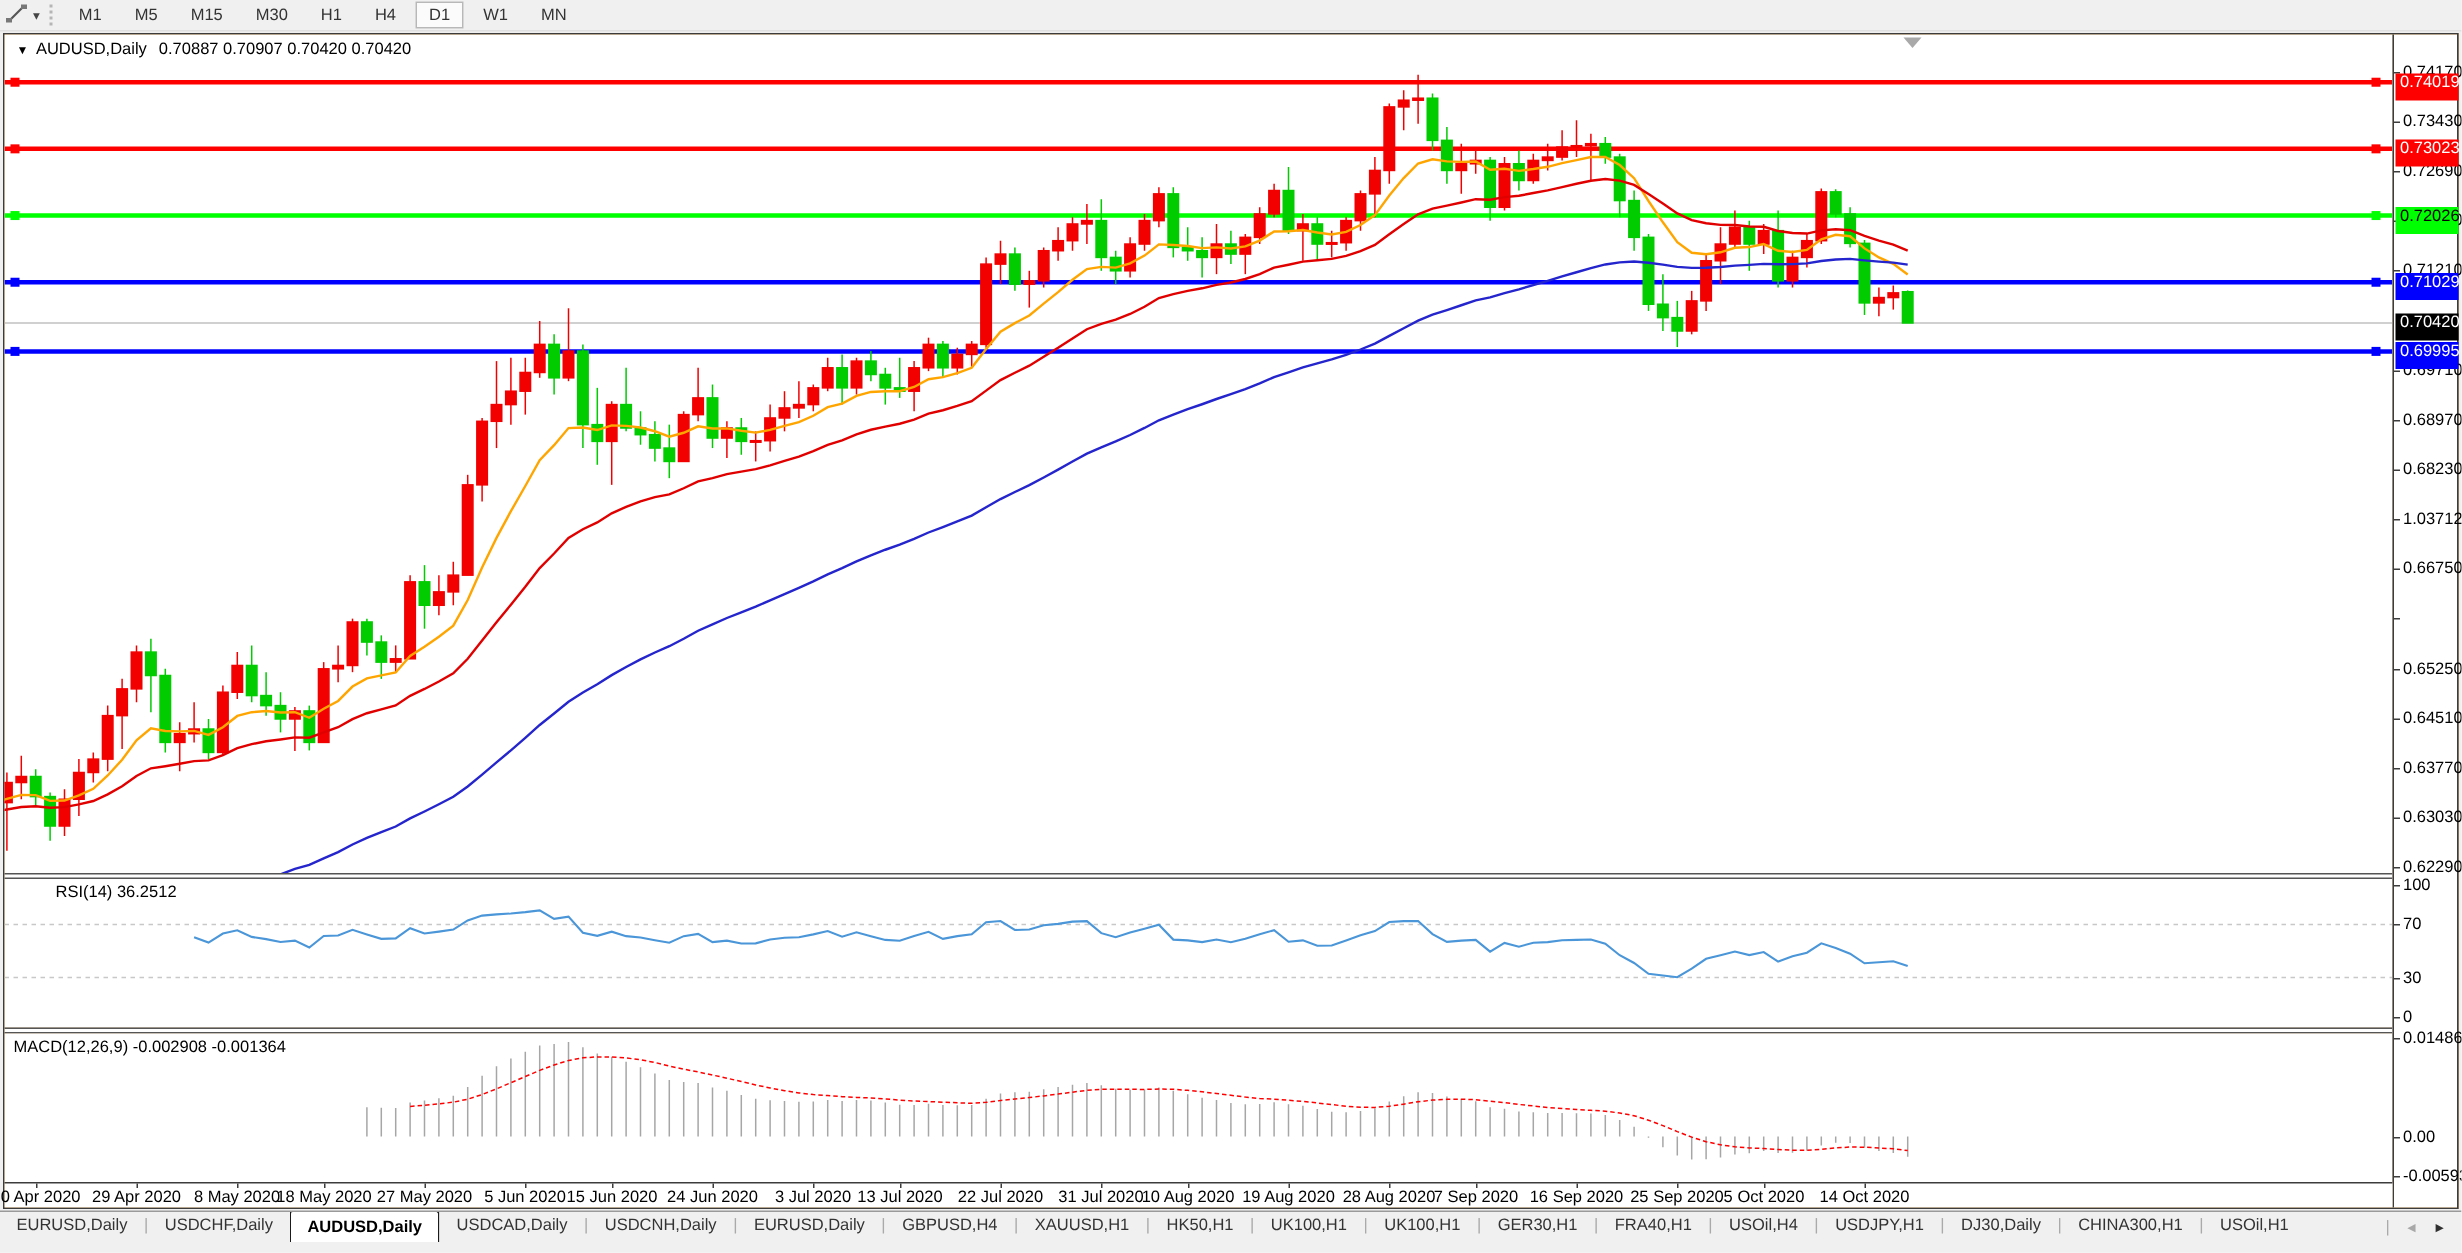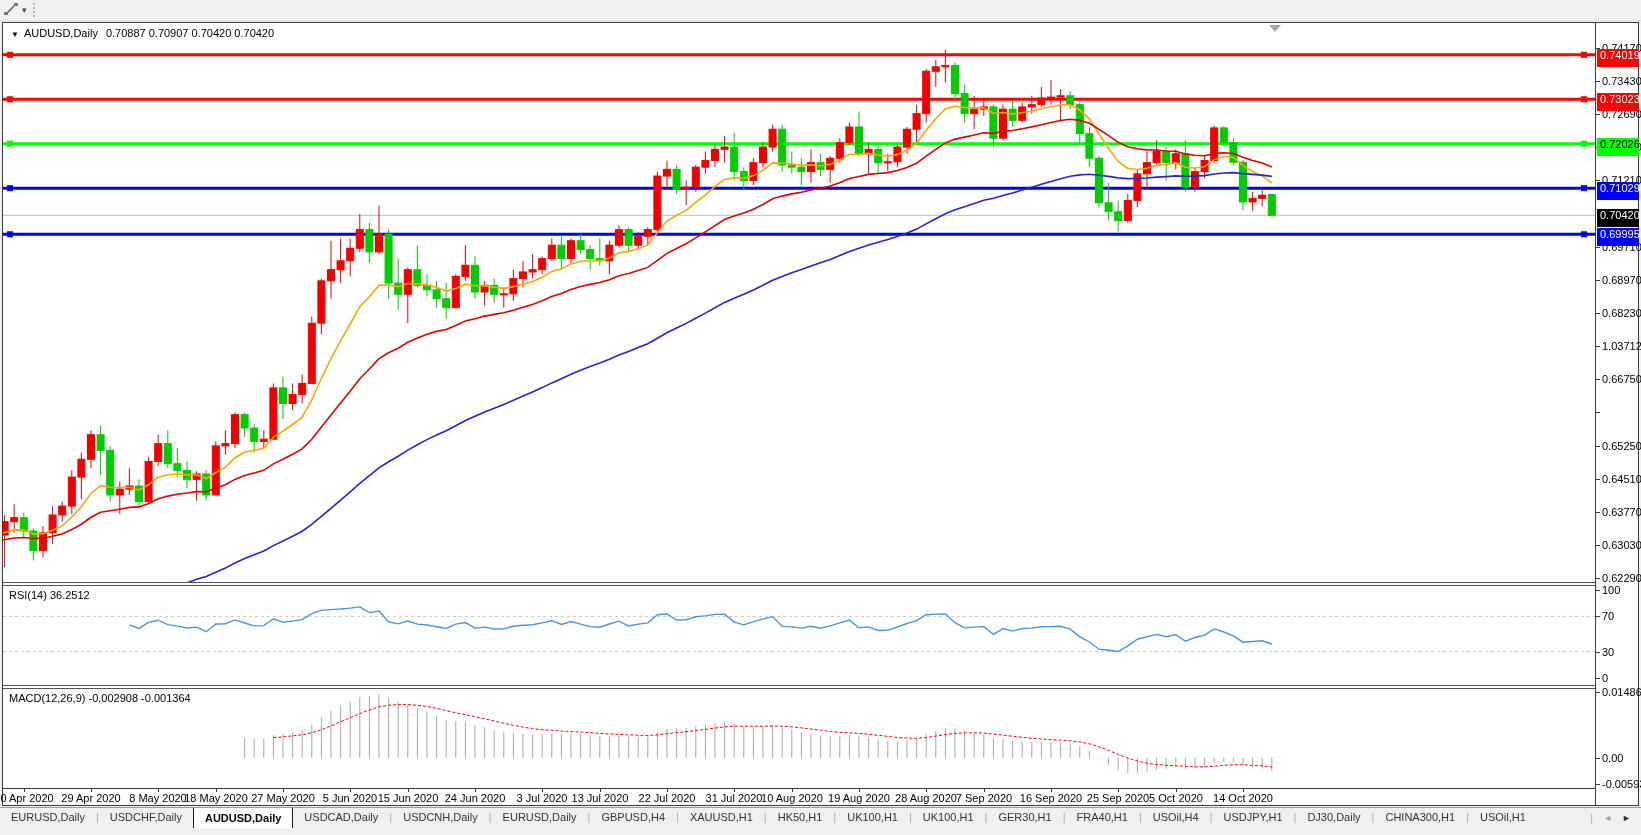--- a/index.html
+++ b/index.html
@@ -22,21 +22,21 @@
   #sep1 { top:559px; } #sep2 { top:662px; }
   #rsi-chart { top:563px; width:1592px; height:99px; }
   #macd-chart { top:666px; width:1592px; height:99px; }
   #axis-col { position:absolute; left:1592px; top:0; width:43px; height:782px; background:#fff; border-left:1px solid #3c3c3c; }
   #date-axis { position:absolute; left:0; top:765px; width:1592px; height:17px; border-top:1px solid #3c3c3c; background:#fff; }
 
   #chart-title { position:absolute; left:8px; top:4px; z-index:5; background:transparent; }
   #chart-title .sym { margin-left:5px; }
   #chart-title .ohlc { margin-left:8px; }
   .panel-label { position:absolute; left:6px; z-index:5; }
-  #rsi-label { top:566px; }
+  #rsi-label { top:566px;margin-left:28px; }
   #macd-label { top:669px; }
 
   .tick-label { position:absolute; left:6px; white-space:nowrap; }
   .tick-mark { position:absolute; left:0; width:4px; height:1px; background:#3c3c3c; }
   .price-box { position:absolute; left:1px; width:42px; height:18px; line-height:13px; padding-left:3px; z-index:6; font-size:11px; white-space:nowrap; }
   .date-label { position:absolute; top:3px; width:80px; text-align:center; white-space:nowrap; }
   .date-tick { position:absolute; top:0; width:1px; height:3px; background:#3c3c3c; }
 
   
   #tabbar { position:absolute; left:0; top:807px; width:1641px; height:21px; background:#f0f0f0; border-top:1px solid #9a9a9a; display:flex; align-items:stretch; overflow:hidden; white-space:nowrap; }
@@ -58,20 +58,31 @@
       <span>
         <svg width="15" height="14" viewBox="0 0 15 14">
             <line x1="2" y1="12" x2="12" y2="2" stroke="#555" stroke-width="1.4"></line>
             <rect x="0" y="10" width="4" height="3" fill="#777"></rect>
             <rect x="10" y="1" width="4" height="3" fill="#777"></rect>
           </svg>
       </span>
       <span class="caret">▾</span>
     </div>
     <div class="grip"></div>
+    <div id="tf-buttons" style="display: flex;">
+        <div class="tf-btn">M1</div>
+        <div class="tf-btn">M5</div>
+        <div class="tf-btn">M15</div>
+        <div class="tf-btn">M30</div>
+        <div class="tf-btn">H1</div>
+        <div class="tf-btn">H4</div>
+        <div class="tf-btn active">D1</div>
+        <div class="tf-btn">W1</div>
+        <div class="tf-btn">MN</div>
+      </div>
   </div>
 
   <div id="window">
     <div id="chart-title">
       <span style="font-size:8px;">▼</span><span class="sym">AUDUSD,Daily</span><span class="ohlc">0.70887 0.70907 0.70420 0.70420</span>
     </div>
 
     <svg id="main-chart" viewBox="0 0 1592 559" width="1592" height="559">
         <line x1="0" y1="192.31545236188921" x2="1592" y2="192.31545236188921" stroke="#c0c0c0" stroke-width="1"></line>
         <line x1="0" y1="31.815612489991867" x2="1592" y2="31.815612489991867" stroke="#ff0000" stroke-width="3"></line>

